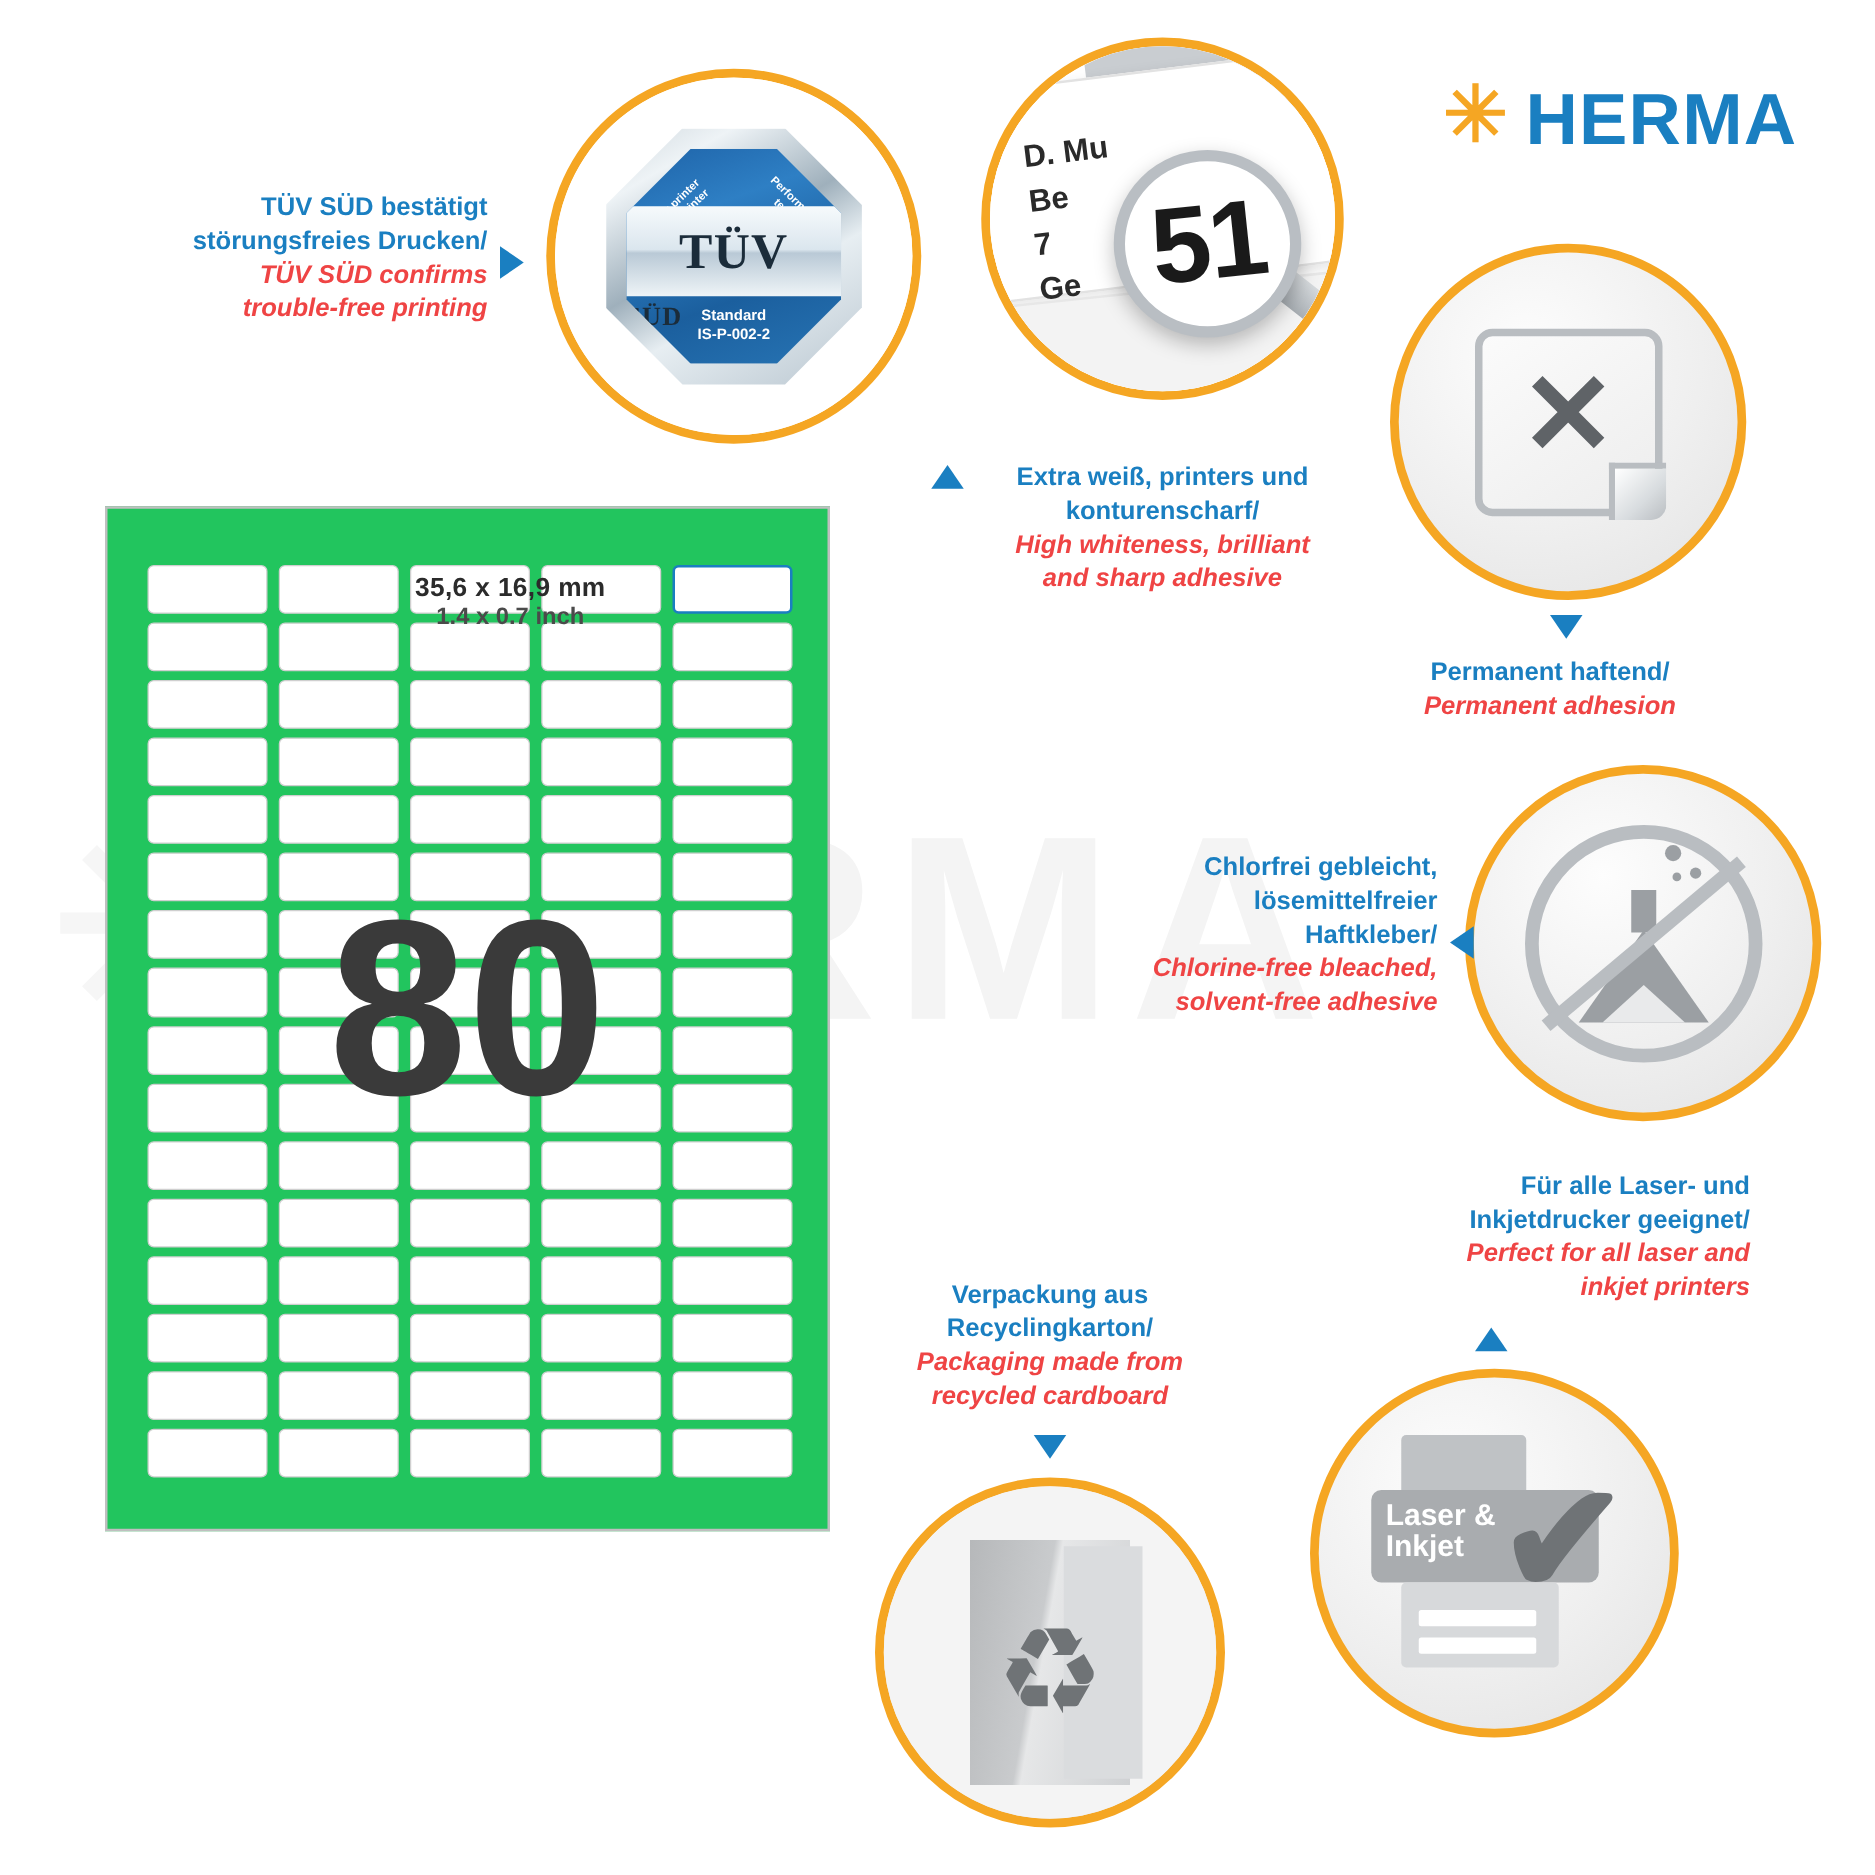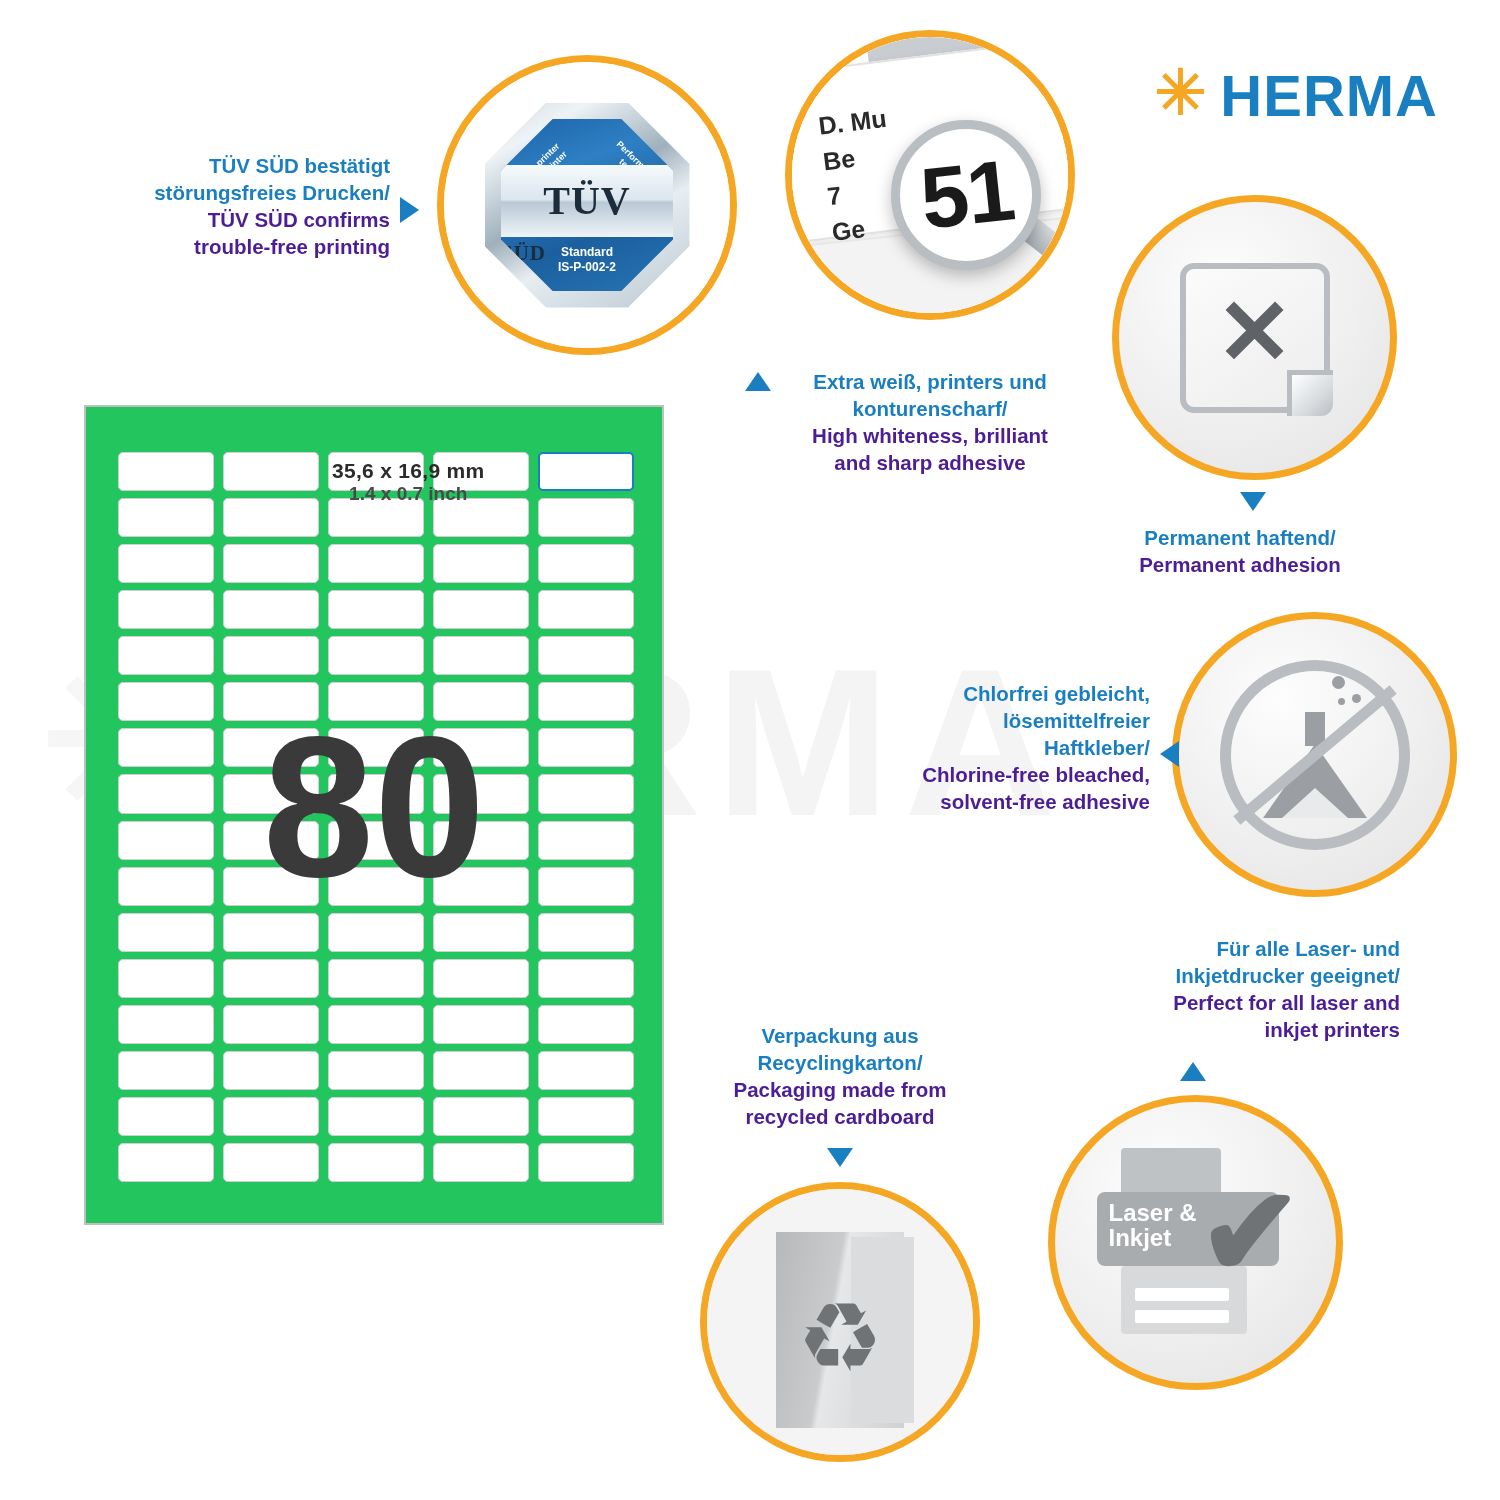--- a/index.html
+++ b/index.html
@@ -51,24 +51,25 @@
 
   
   .callout { position: absolute; }
   .callout .de {
     color: #1a7fc1;
     font-weight: bold;
     font-size: 20.5px;
     line-height: 1.32;
   }
   .callout .en {
-    color: #4c1d95;
+    color: #ef4444;
     font-weight: bold;
     font-size: 20.5px;
     line-height: 1.32;
+    font-style: italic;
   }
   .ta-right { text-align: right; }
   .ta-center { text-align: center; }
 
   
   .arrow { position: absolute; width: 0; height: 0; }
   .arrow-right { border-top: 13px solid transparent; border-bottom: 13px solid transparent; border-left: 19px solid #1a7fc1; }
   .arrow-left  { border-top: 13px solid transparent; border-bottom: 13px solid transparent; border-right: 19px solid #1a7fc1; }
   .arrow-down  { border-left: 13px solid transparent; border-right: 13px solid transparent; border-top: 19px solid #1a7fc1; }
   .arrow-up    { border-left: 13px solid transparent; border-right: 13px solid transparent; border-bottom: 19px solid #1a7fc1; }

